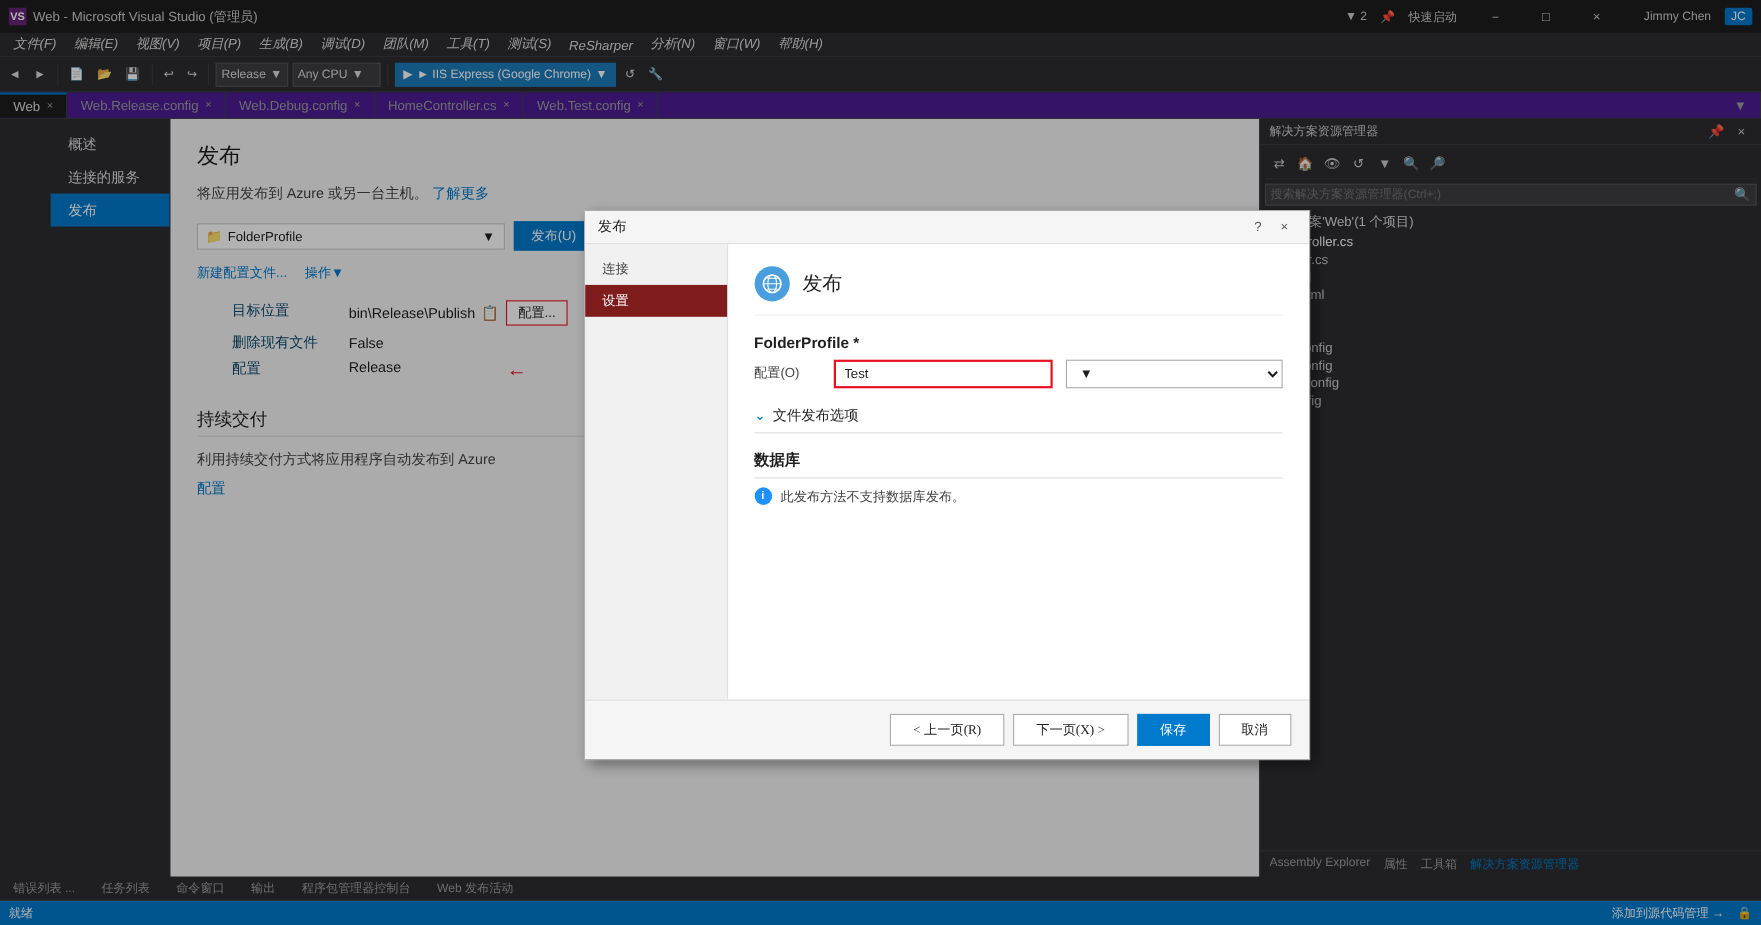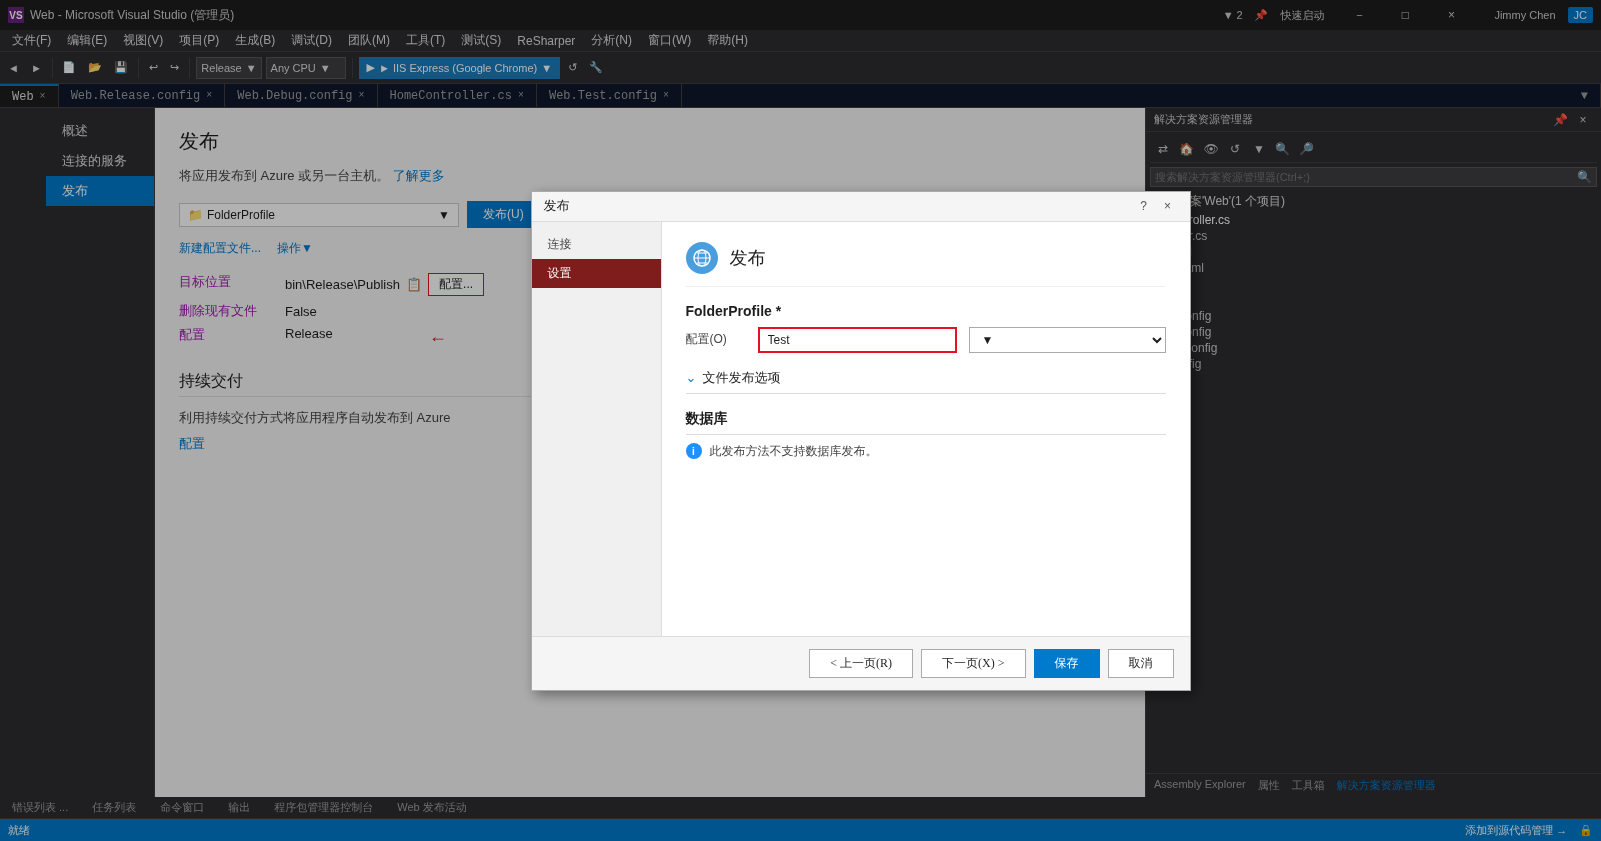--- a/index.html
+++ b/index.html
@@ -9,49 +9,49 @@
     .title-bar { height: 30px; background: #1e1e1e; display: flex; align-items: center; padding: 0 8px; justify-content: space-between; }
     .title-bar-left { display: flex; align-items: center; gap: 6px; }
     .title-bar-logo { width: 16px; height: 16px; background: #68217a; display: flex; align-items: center; justify-content: center; color: white; font-size: 10px; font-weight: bold; }
     .title-bar-text { color: #ccc; font-size: 12px; }
     .title-bar-right { display: flex; align-items: center; gap: 12px; }
     .title-bar-controls { display: flex; gap: 0; }
     .title-bar-btn { width: 46px; height: 30px; display: flex; align-items: center; justify-content: center; color: #ccc; cursor: pointer; font-size: 12px; }
 
     
     .menu-bar { height: 22px; background: #2d2d30; display: flex; align-items: center; padding: 0 4px; border-bottom: 1px solid #3e3e42; }
-    .menu-item { padding: 2px 8px; color: #dcdcdc; cursor: pointer; font-size: 12px; }
+    .menu-item { padding: 2px 8px; color: #dcdcdc; cursor: pointer; font-size: 12px; font-style: italic; }
 
     
     .toolbar { height: 32px; background: #2d2d30; display: flex; align-items: center; padding: 0 4px; gap: 4px; border-bottom: 1px solid #3e3e42; }
     .toolbar-btn { height: 22px; padding: 0 4px; background: transparent; border: none; color: #dcdcdc; cursor: pointer; display: flex; align-items: center; gap: 2px; font-size: 11px; }
     .toolbar-separator { width: 1px; height: 20px; background: #3e3e42; margin: 0 2px; }
     .toolbar-dropdown { height: 22px; background: #3e3e42; border: 1px solid #555; color: #dcdcdc; font-size: 11px; padding: 0 4px; cursor: pointer; display: flex; align-items: center; gap: 4px; }
     .toolbar-run-btn { height: 22px; background: #1e7bbb; border: none; color: white; font-size: 11px; padding: 0 8px; cursor: pointer; display: flex; align-items: center; gap: 4px; }
 
     
-    .tab-bar { height: 24px; background: #0f172a; display: flex; align-items: stretch; border-bottom: 1px solid #3e3e42; font-family: Liberation Mono, monospace; }
+    .tab-bar { height: 24px; background: #4c1d95; display: flex; align-items: stretch; border-bottom: 1px solid #3e3e42; }
     .tab { padding: 0 12px; display: flex; align-items: center; gap: 6px; cursor: pointer; font-size: 12px; color: #9d9d9d; border-right: 1px solid #3e3e42; white-space: nowrap; }
     .tab.active { background: #1e1e1e; color: #dcdcdc; border-top: 2px solid #007acc; }
     .tab-close { font-size: 10px; color: #9d9d9d; }
     .left-sidebar { width: 155px; background: #2d2d30; border-right: 1px solid #3e3e42; padding: 8px 0; flex-shrink: 0; }
     .sidebar-item { padding: 6px 16px; cursor: pointer; font-size: 13px; color: #dcdcdc; margin-left: 46px; }
     .sidebar-item.active { background: #007acc; color: white; }
     .publish-panel { flex: 1; padding: 20px 24px; background: #f5f5f5; color: #1e1e1e; overflow-y: auto; }
     .publish-title { font-size: 20px; font-weight: 300; margin-bottom: 12px; color: #1e1e1e; }
     .publish-subtitle { font-size: 13px; color: #444; margin-bottom: 16px; }
     .publish-subtitle a { color: #007acc; text-decoration: none; }
     .publish-profile-row { display: flex; align-items: center; gap: 8px; margin-bottom: 12px; }
     .profile-dropdown { display: flex; align-items: center; gap: 4px; border: 1px solid #ccc; padding: 4px 8px; background: white; width: 280px; cursor: pointer; font-size: 12px; }
     .publish-btn { background: #007acc; color: white; border: none; padding: 5px 16px; cursor: pointer; font-size: 12px; }
     .new-profile-link { color: #007acc; font-size: 12px; cursor: pointer; text-decoration: none; }
     .actions-link { color: #007acc; font-size: 12px; cursor: pointer; }
     .publish-details { margin-top: 16px; }
     .detail-row { display: flex; gap: 16px; margin-bottom: 6px; font-size: 13px; }
-    .detail-label { color: #a21caf; min-width: 90px; }
+    .detail-label { color: #0c4a6e; min-width: 90px; margin-left: 32px; }
     .detail-value { color: #1e1e1e; display: flex; align-items: center; gap: 6px; }
     .config-btn { background: white; border: 1px solid #e81123; color: #1e1e1e; padding: 2px 10px; cursor: pointer; font-size: 12px; }
     .release-text { color: #1e1e1e; font-weight: normal; }
     .section-title { font-size: 16px; font-weight: 300; margin: 24px 0 12px 0; color: #1e1e1e; border-bottom: 1px solid #ddd; padding-bottom: 4px; }
     .cd-description { font-size: 13px; color: #444; margin-bottom: 8px; }
     .config-link { color: #007acc; font-size: 13px; cursor: pointer; }
 
     
     .right-panel { width: 456px; background: #2d2d30; border-left: 1px solid #3e3e42; display: flex; flex-direction: column; }
     .right-panel-header { height: 24px; background: #2d2d30; display: flex; align-items: center; justify-content: space-between; padding: 0 8px; border-bottom: 1px solid #3e3e42; }

